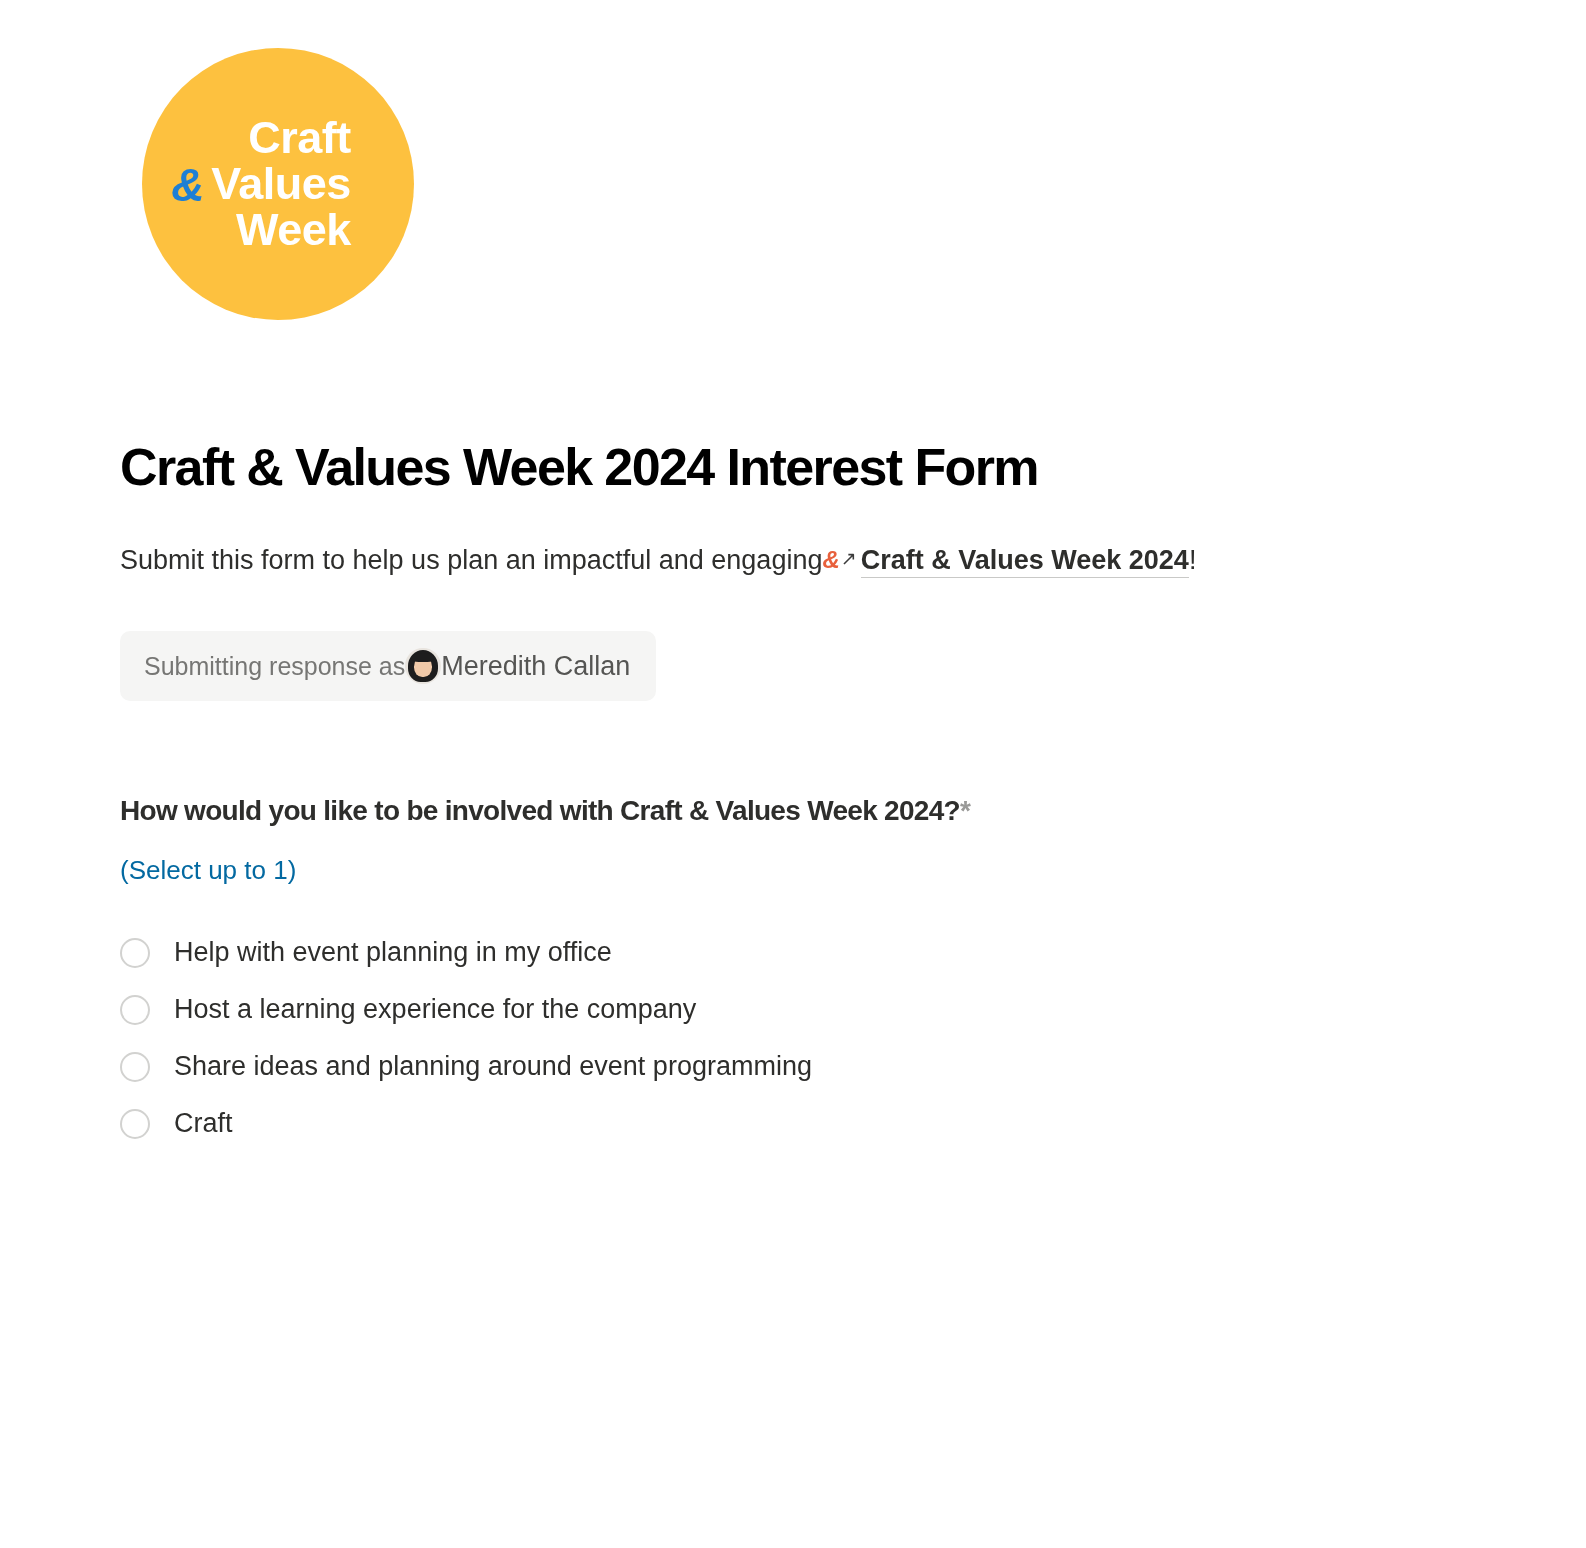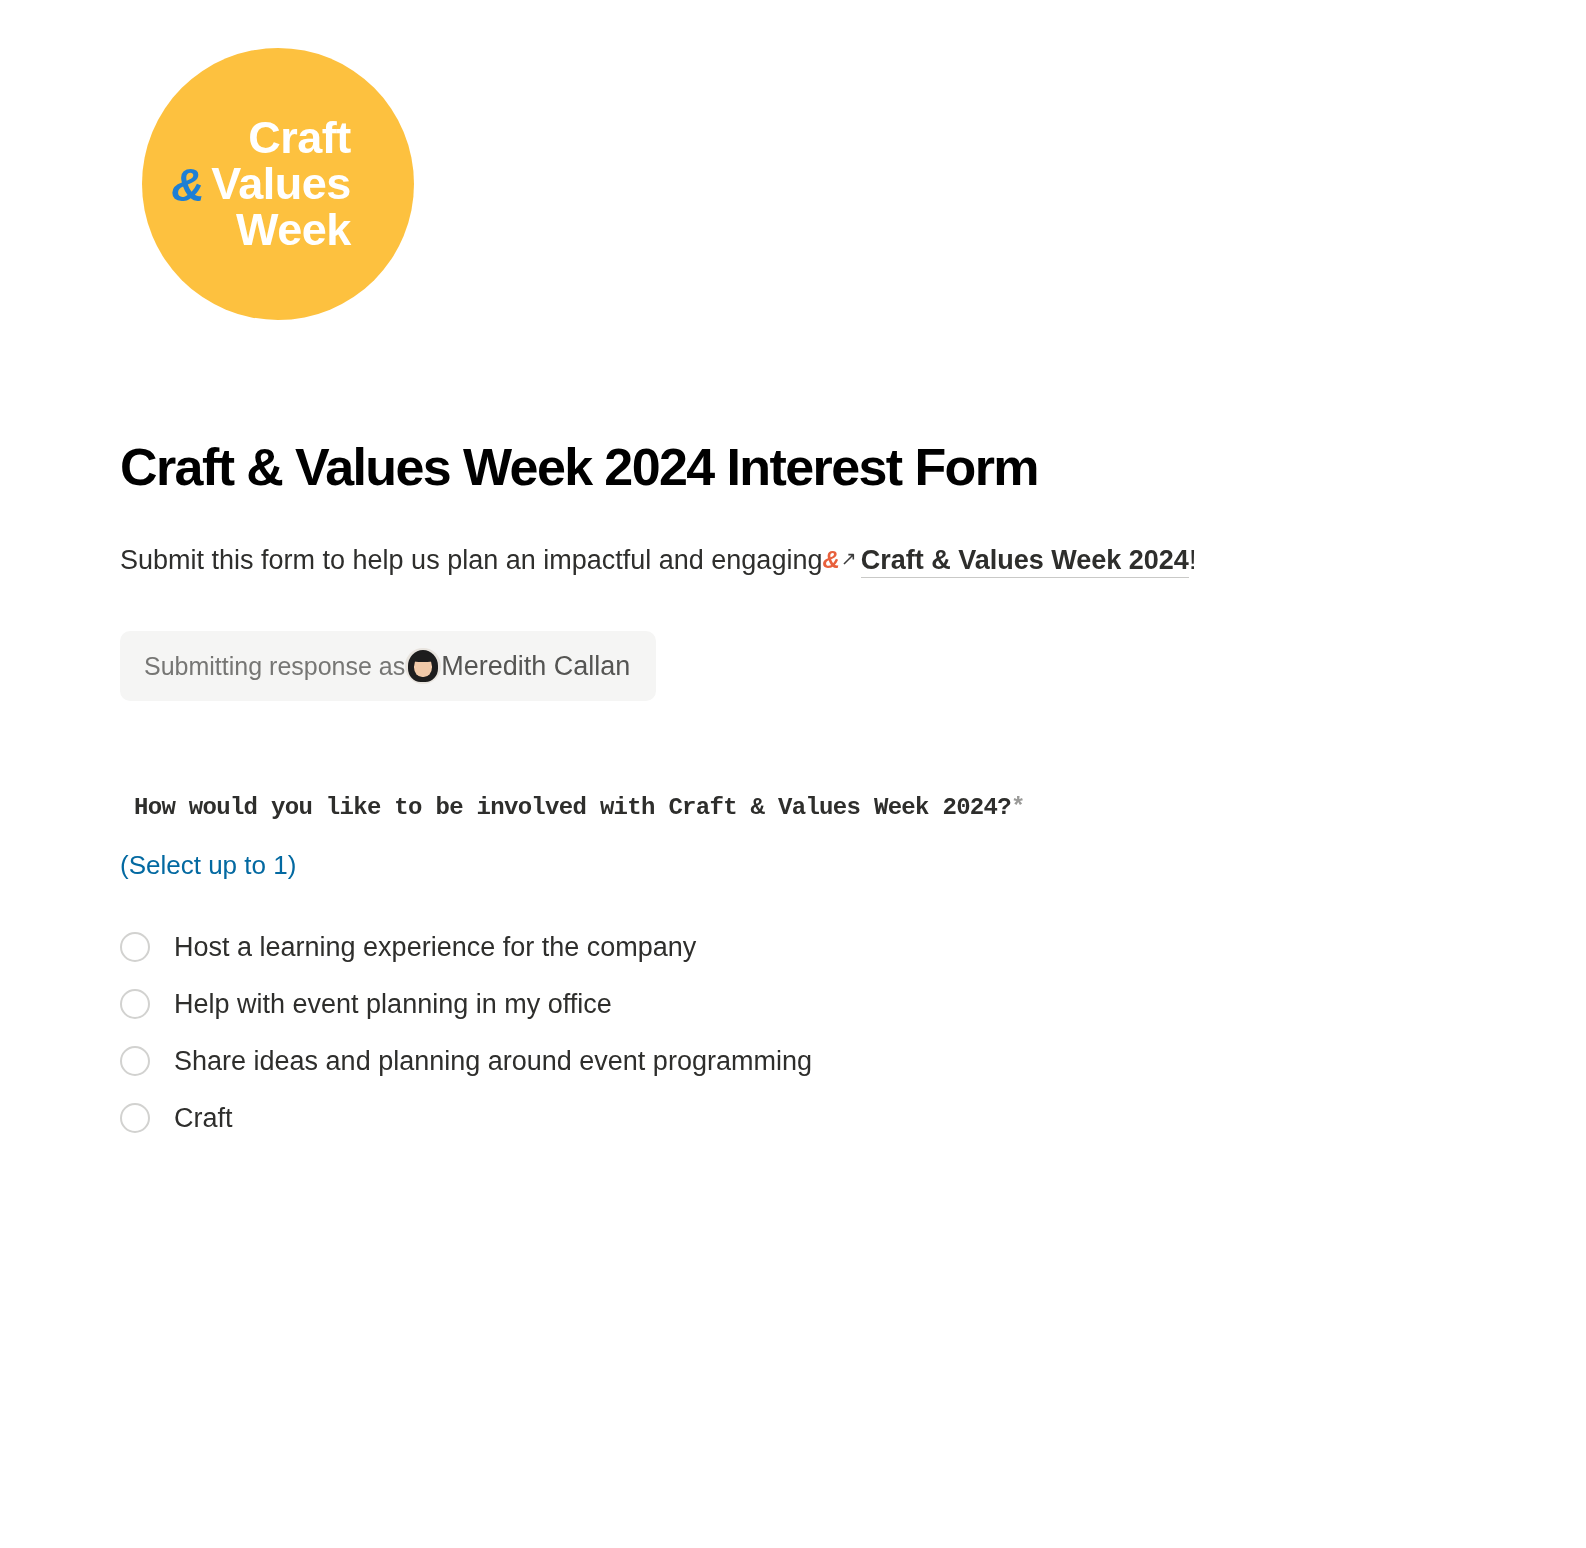--- a/index.html
+++ b/index.html
@@ -154,28 +154,27 @@
   .user-name {
     font-size: 27px;
     color: #555553;
   }
 
   
   .question-block {
     margin-top: 92px;
   }
   h2.question-title {
-    font-size: 24px;
+    font-size: 28px;
     line-height: 1.28;
     font-weight: bold;
     letter-spacing: -0.7px;
     color: #2e2e2c;
-    margin: 14px;
+    margin: 0;
     max-width: 1340px;
-    font-family: Liberation Mono, monospace;
   }
   .required-star {
     color: #9a9a98;
     font-weight: bold;
   }
   .question-hint {
     font-size: 26px;
     color: #0369a1;
     margin-top: 26px;
   }
@@ -240,25 +239,25 @@
 
     <div class="question-block">
       <h2 class="question-title">
         <span>How would you like to be involved with Craft &amp; Values Week 2024?</span><span class="required-star">*</span>
       </h2>
       <div class="question-hint">(Select up to 1)</div>
 
       <div class="options">
         <div class="option-row">
           <span class="radio"></span>
+          <span class="option-label">Help with event planning in my office</span>
+        </div>
+        <div class="option-row">
+          <span class="radio"></span>
           <span class="option-label">Host a learning experience for the company</span>
-        </div>
-        <div class="option-row">
-          <span class="radio"></span>
-          <span class="option-label">Help with event planning in my office</span>
         </div>
         <div class="option-row">
           <span class="radio"></span>
           <span class="option-label">Share ideas and planning around event programming</span>
         </div>
         <div class="option-row">
           <span class="radio"></span>
           <span class="option-label">Craft</span>
         </div>
       </div>

